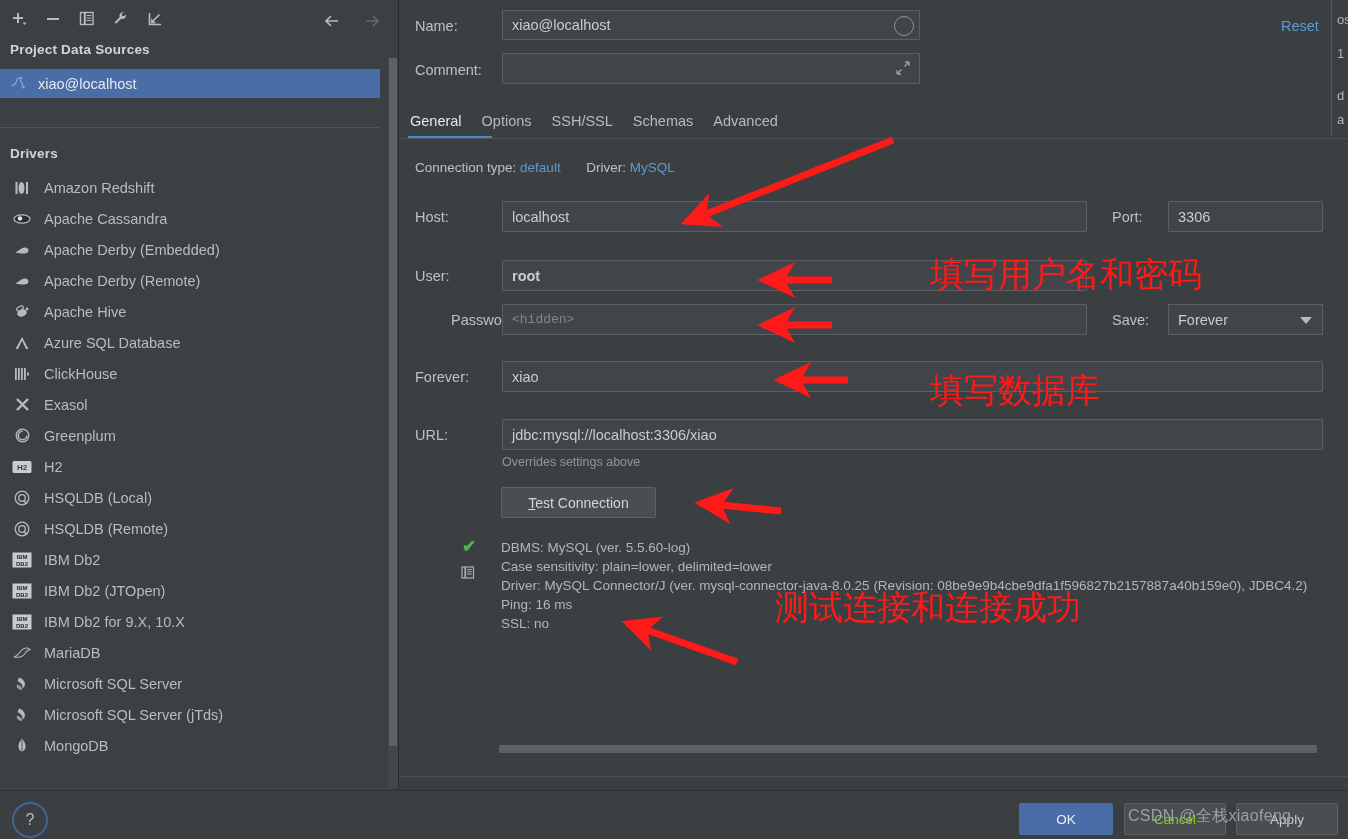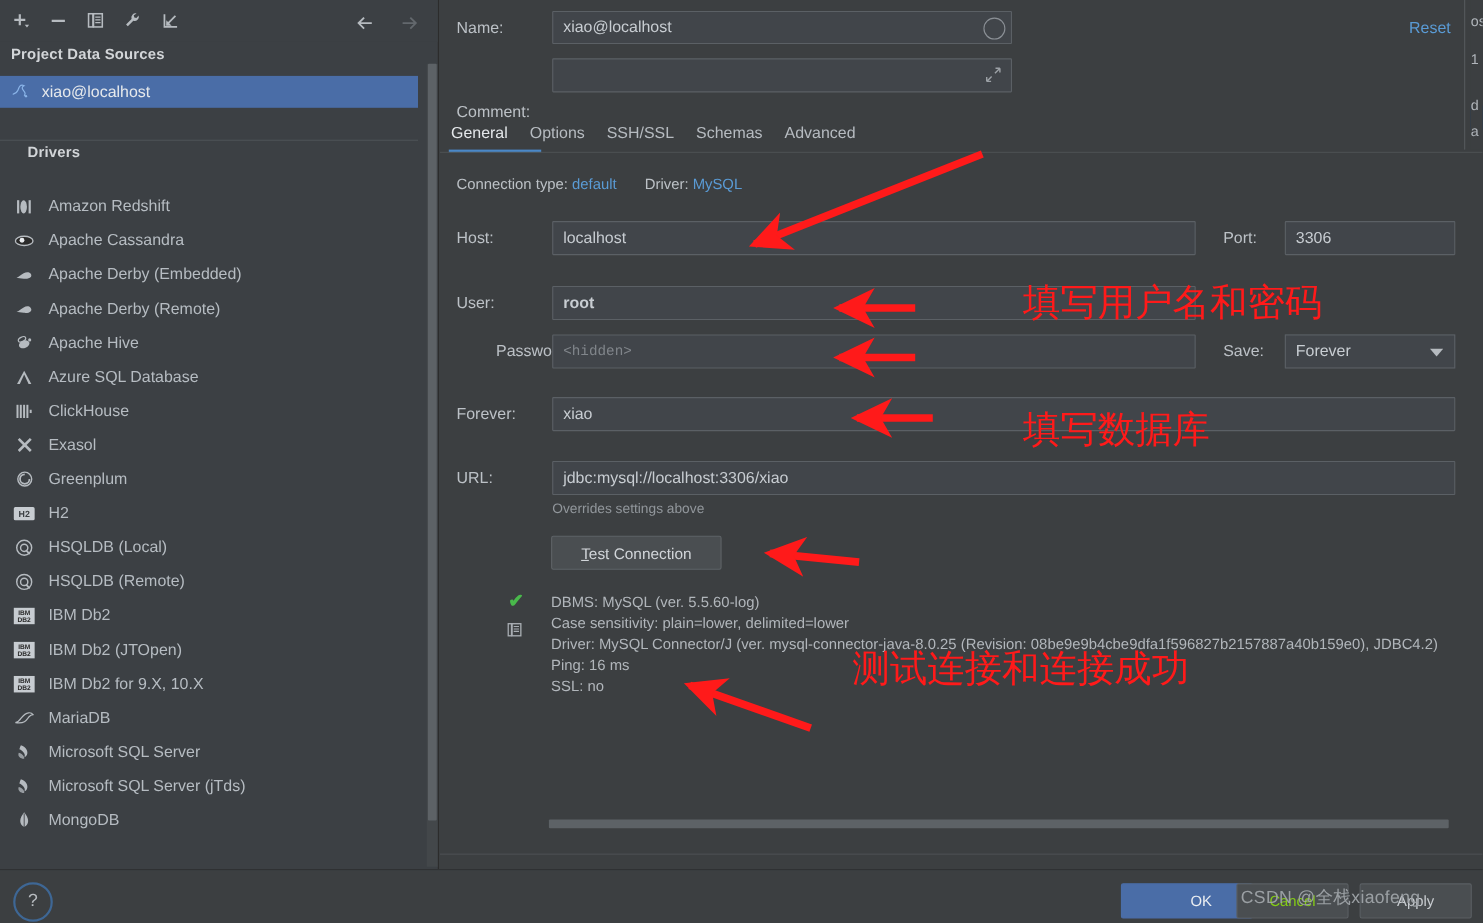--- a/index.html
+++ b/index.html
@@ -41,21 +41,21 @@
   #tb-back { position: absolute; right: 52px; top: 6px; }
   #tb-fwd  { position: absolute; right: 12px; top: 6px; }
   #tb-fwd { color: #6a6f74; }
 
   .sb-header {
     position: absolute; left: 10px;
     font-size: 13.5px; font-weight: bold; color: #d2d5d8;
     letter-spacing: .2px;
   }
   #sb-head-projects { top: 42px; }
-  #sb-head-drivers  { top: 131px; margin-left: 15px; }
+  #sb-head-drivers  { top: 146px; }
 
   #ds-item {
     position: absolute; left: 0; top: 69px;
     width: 380px; height: 29px;
     background: #4a6da7;
     display: flex; align-items: center;
   }
   #ds-item .ds-ic { width: 38px; display:flex; justify-content:center; align-items:center; }
   #ds-item .ds-lb { font-size: 14.5px; color: #e6e9ec; }
 
@@ -108,21 +108,21 @@
     color: #b8bcc0;
     display:flex; align-items:center; justify-content:center;
     font-size: 16px;
   }
   #ok-btn {
     position: absolute; left: 1019px; top: 803px;
     width: 92px; height: 30px;
     background: #4a6da7;
     border: 1px solid #4a6da7; border-radius: 2px;
     color: #eceff2; font-size: 13.5px;
-    display:flex; align-items:center; justify-content:center;padding-left:26px;
+    display:flex; align-items:center; justify-content:center;
   }
   #cancel-btn {
     position: absolute; left: 1124px; top: 803px;
     width: 100px; height: 30px;
     background: #4a4e51;
     border: 1px solid #5a5f63; border-radius: 2px;
     color: #84cc16; font-size: 13.5px;
     display:flex; align-items:center; justify-content:center;
   }
   #apply-btn {
@@ -186,21 +186,21 @@
   }
   .field.ph { color: #81868b; font-family: "Liberation Mono", monospace; font-size: 13px; }
 
   #name-lbl    { left: 15px;  top: 18px; }
   #name-field  { left: 102px; top: 10px; width: 418px; height: 30px; }
   #name-circle {
     position: absolute; left: 494px; top: 16px;
     width: 18px; height: 18px; border-radius: 50%;
     border: 1.5px solid #8b9096;
   }
-  #comment-lbl   { left: 15px;  top: 62px; margin-top: 32px; }
+  #comment-lbl   { left: 15px;  top: 62px; }
   #comment-field { left: 102px; top: 53px; width: 418px; height: 31px; }
   #comment-exp {
     position: absolute; left: 495px; top: 60px;
     color: #9ba0a5;
   }
   #reset-link {
     position: absolute; left: 881px; top: 18px;
     font-size: 14.5px; color: #5a9bd5;
   }
 

